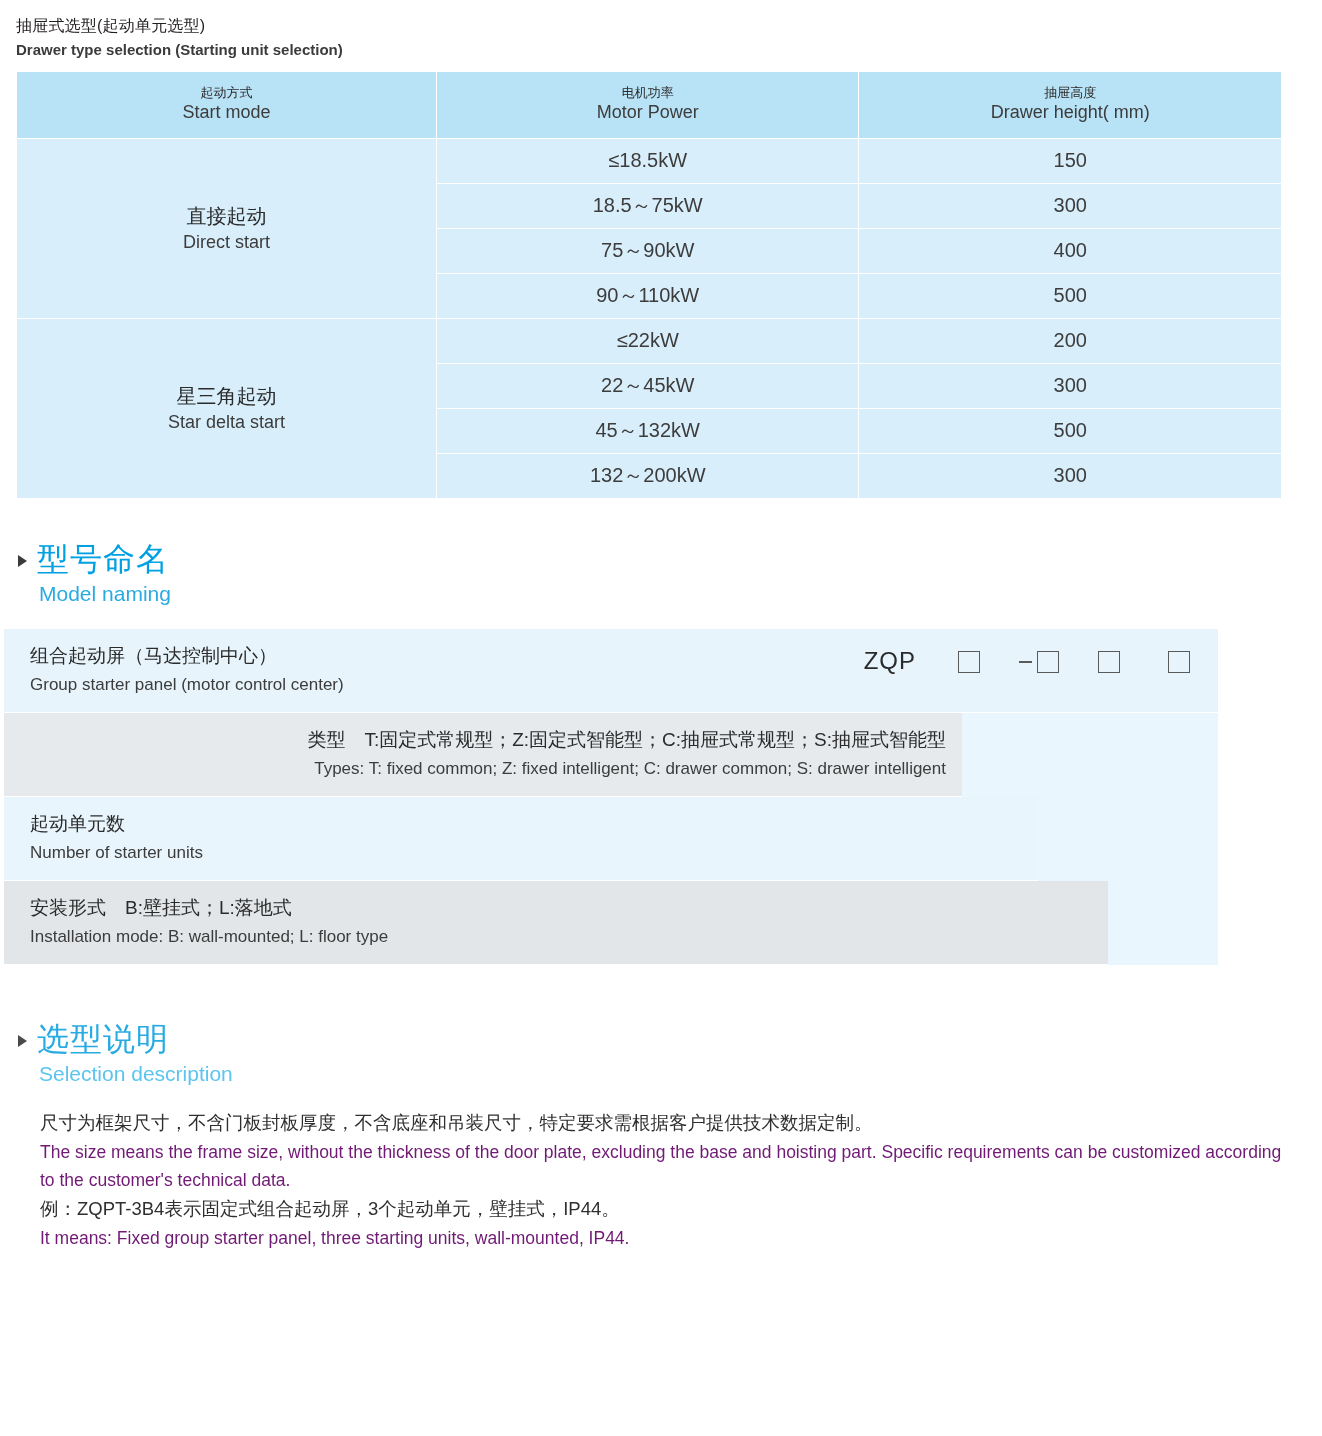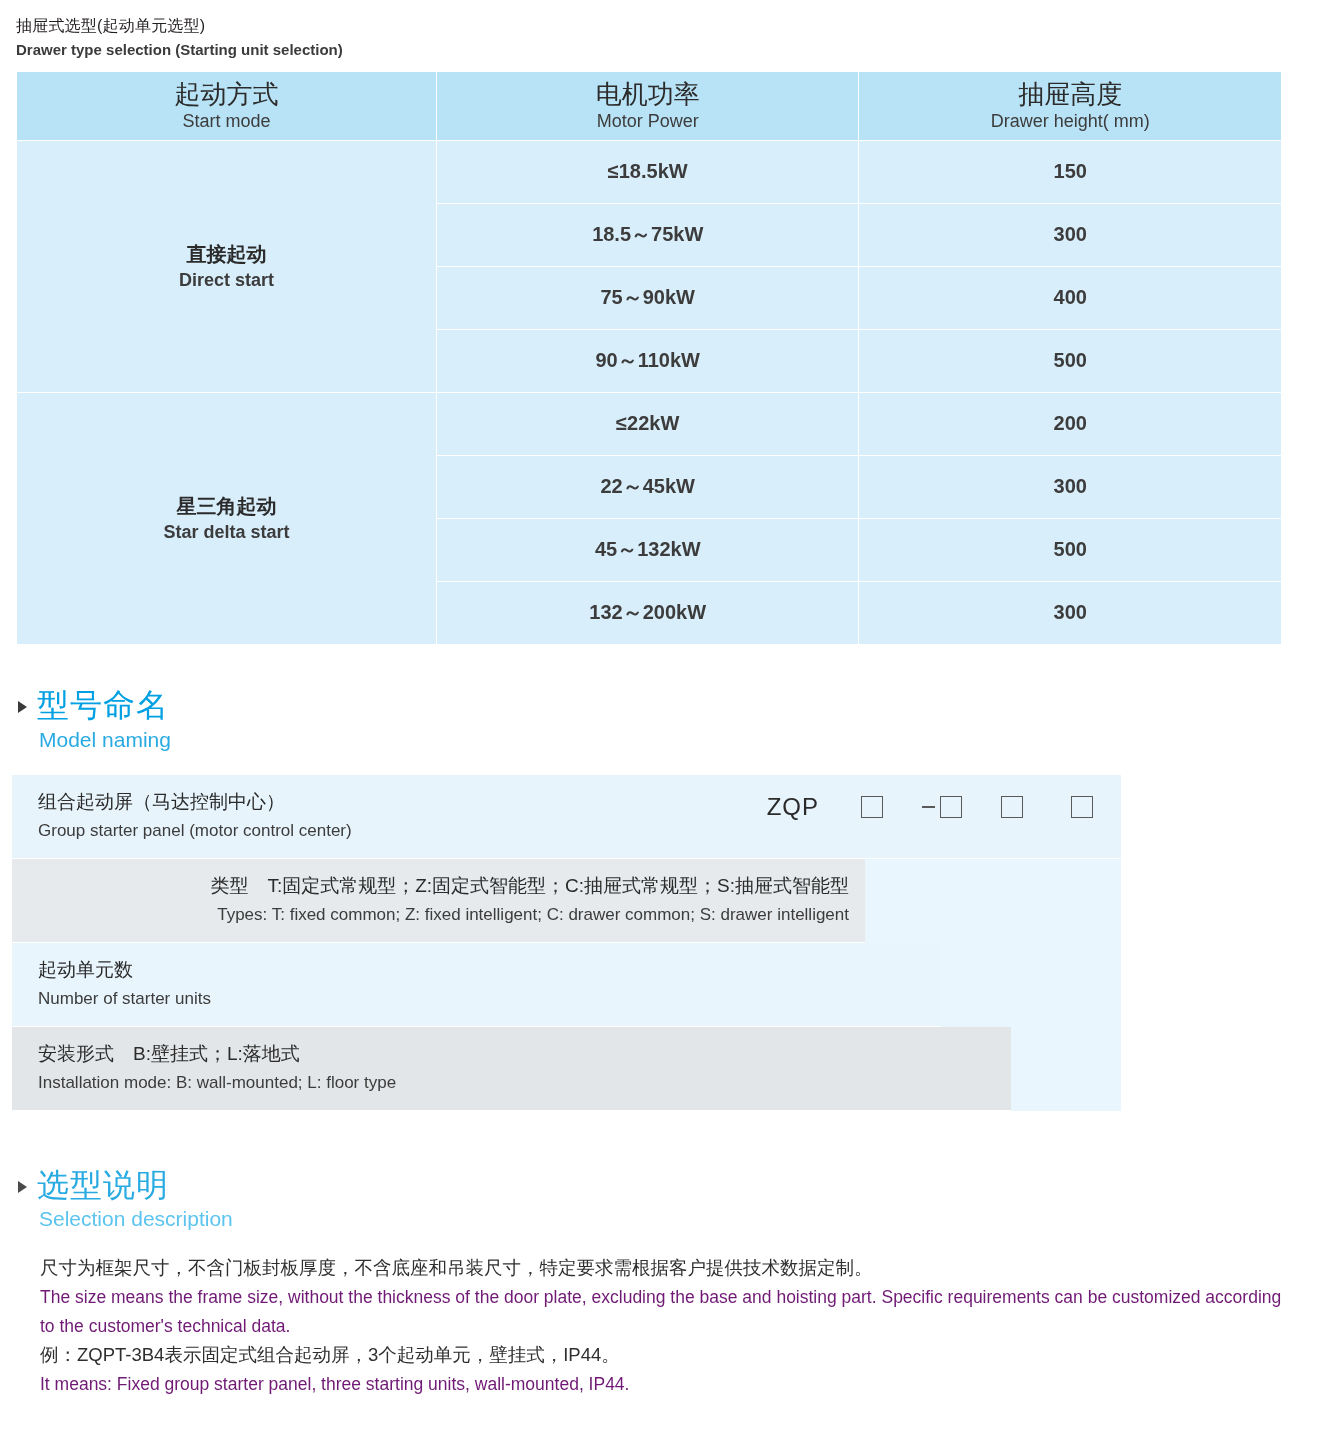--- a/index.html
+++ b/index.html
@@ -56,35 +56,34 @@
     vertical-align: middle;
     color: #3c3c3c;
   }
   table.spec thead th {
     background: #b8e2f5;
     height: 54px;
     font-weight: normal;
     padding: 6px 4px;
   }
   table.spec thead th .h-cn {
-    font-size: 26px;
+    font-size: 13px;
     color: #2b2b2b;
     line-height: 1.25;
   }
   table.spec thead th .h-en {
     font-size: 18px;
     color: #3c3c3c;
     line-height: 1.3;
   }
   table.spec tbody td {
     background: #d9eefb;
     height: 40px;
     font-size: 19px;
-    padding: 11px 4px;
-    font-weight: bold;
+    padding: 2px 4px;
   }
   table.spec tbody td.mode {
     font-size: 19px;
     line-height: 1.4;
   }
   table.spec tbody td.mode .m-cn {
     font-size: 20px;
     color: #2b2b2b;
     display: block;
   }
@@ -118,22 +117,22 @@
   }
   .section-head .titles .t-en {
     font-size: 21px;
     color: #29abe2;
     margin-top: 4px;
     padding-left: 2px;
   }
 
   
   .naming {
-    margin: 22px 16px 0 12px;
-    width: 1109px;
+    margin: 22px 16px 0 4px;
+    width: 1214px;
     position: relative;
     background: #eaf6fd;
     border-top: 1px solid #ffffff;
   }
   .nrow {
     position: relative;
     box-sizing: border-box;
     padding: 13px 16px 14px 26px;
     line-height: 1.5;
     border-bottom: 1px solid #ffffff;

